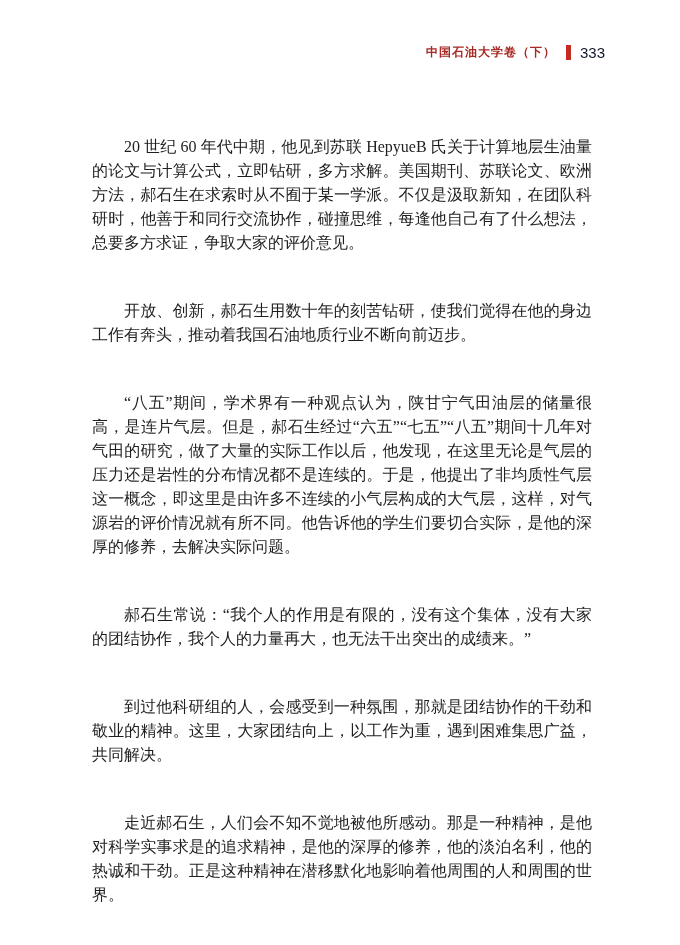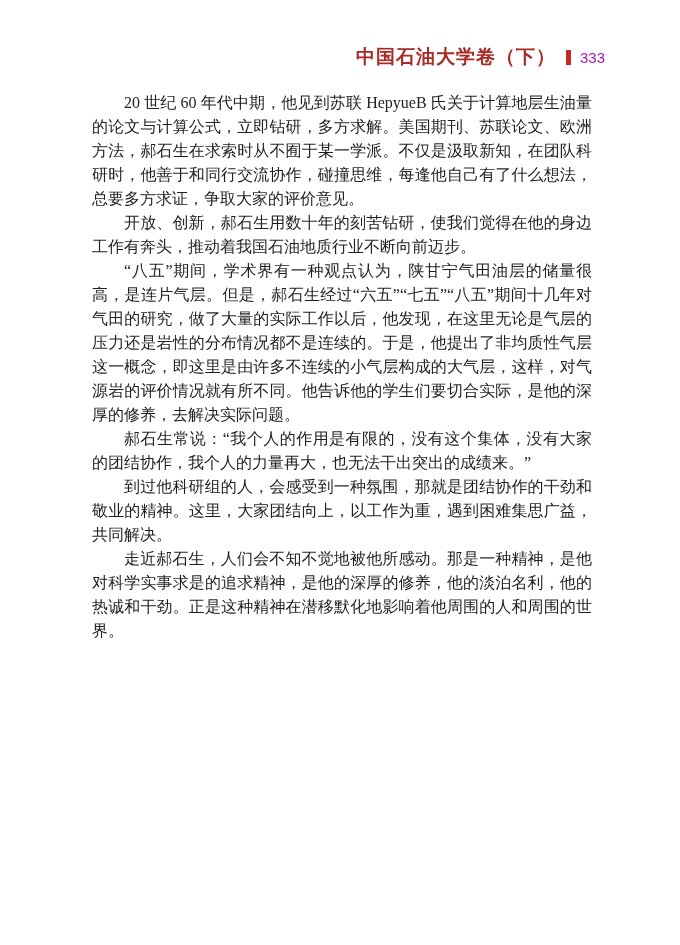--- a/index.html
+++ b/index.html
@@ -24,52 +24,53 @@
     top: 44px;
     left: 0;
     right: 75px;
     display: flex;
     justify-content: flex-end;
     align-items: center;
     gap: 0;
   }
   .running-header .book-title {
     color: #a82a24;
-    font-size: 19px;
+    font-size: 12px;
     letter-spacing: 1px;
     font-weight: bold;
   }
   .running-header .divider-bar {
     display: inline-block;
     width: 5px;
     height: 15px;
     background: #c32b23;
     margin: 0 9px 0 10px;
   }
   .running-header .page-number {
-    color: #a21caf;
+    color: #0f172a;
     font-size: 15px;
     font-family: "Liberation Sans", "DejaVu Sans", sans-serif;
   }
   .body-text {
     position: absolute;
     top: 91px;
     left: 92px;
     width: 500px;
     color: #1e1e1e;
     font-size: 16px;
     line-height: 24px;
     text-align: justify;
   }
   .para {
     margin: 0;
     padding: 0;
   }
   .para.indent {
     text-indent: 2em;
+    margin-top: 44px;
   }
 </style>
 </head>
 <body>
 
 <div class="page">
 
   <div class="running-header">
     <span class="book-title">中国石油大学卷（下）</span>
     <span class="divider-bar"></span>

